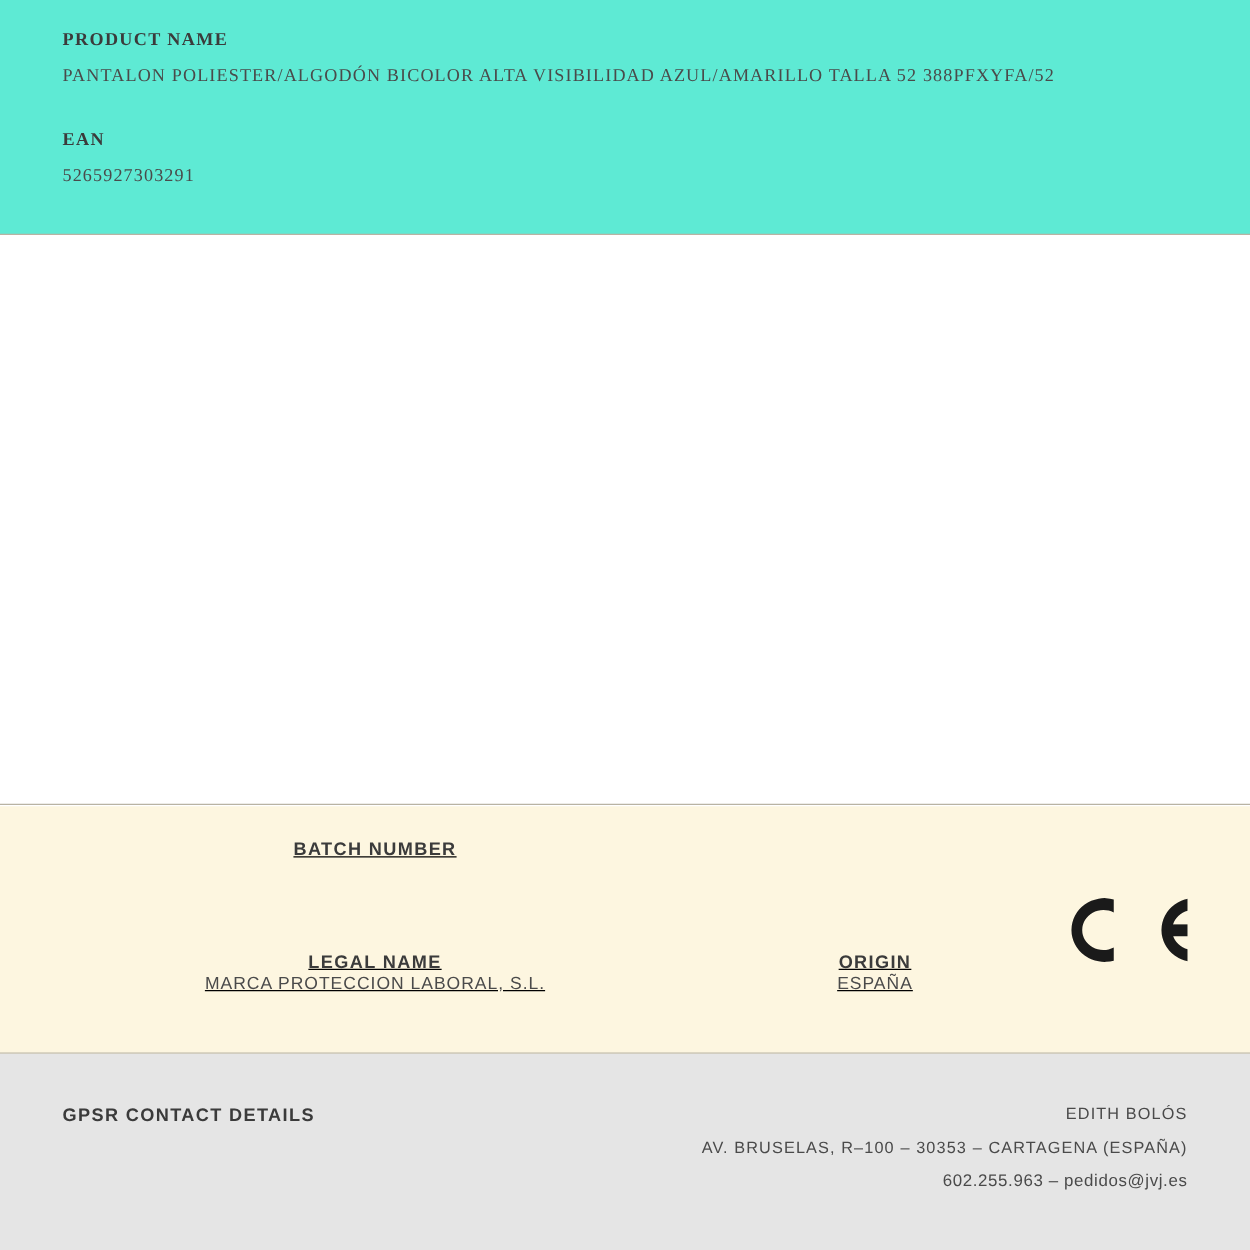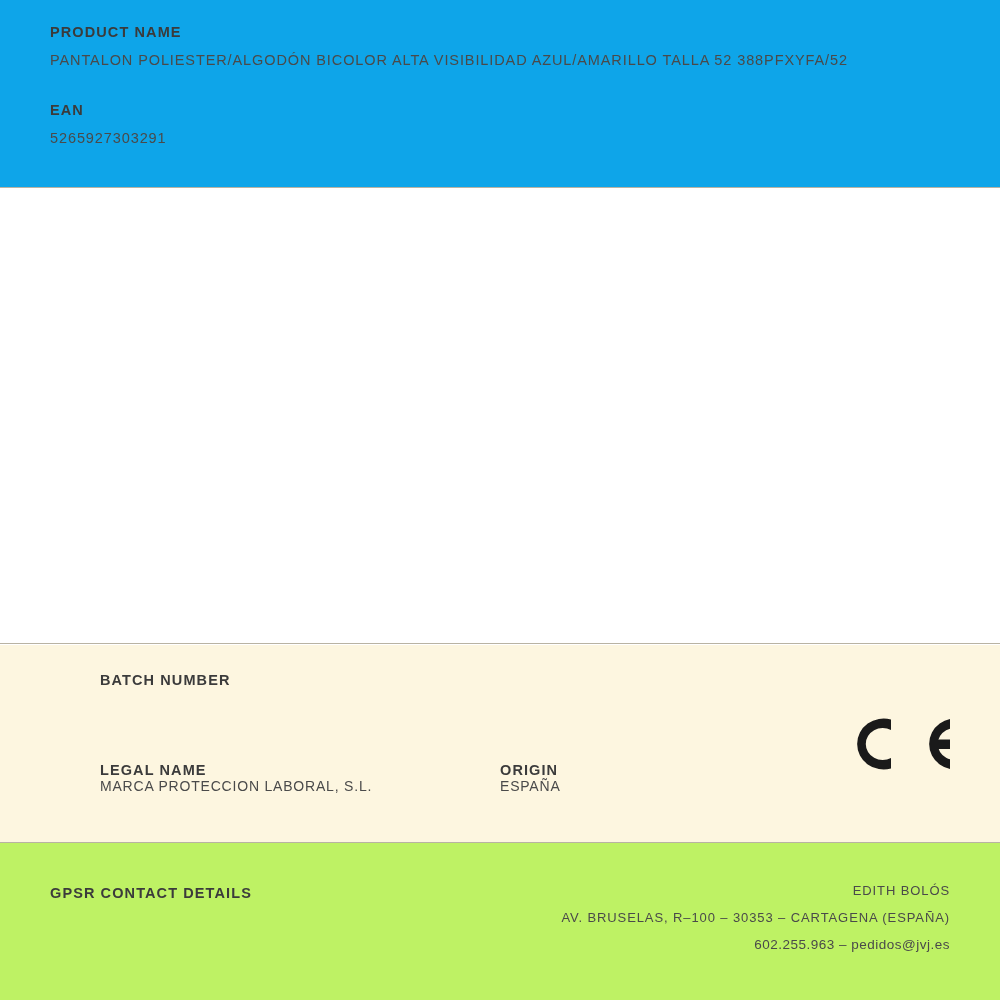--- a/index.html
+++ b/index.html
@@ -18,22 +18,23 @@
     overflow: hidden;
     background: #ffffff;
   }
 
   
   .header {
     position: absolute;
     left: 0; top: 0;
     width: 1000px;
     height: 188px;
-    background: #0ea5e9;
+    background: #5eead4;
     border-bottom: 1px solid #b9b3a3;
+    font-family: Liberation Serif, serif;
   }
   .header-inner {
     padding: 24px 50px 0 50px;
   }
   .field-label {
     font-size: 14.5px;
     letter-spacing: 1.1px;
     color: #3b3b3b;
     font-weight: bold;
     text-transform: uppercase;
@@ -68,21 +69,22 @@
   }
   .detail-row {
     position: absolute;
     width: 1000px;
     display: flex;
   }
   .row-a { top: 27px; }
   .row-b { top: 117px; }
   .col {
     flex: 0 0 400px;
-    text-align: left;
+    text-align: center;
+    text-decoration: underline;
   }
   .col-left { margin-left: 100px; }
   .dlabel {
     font-size: 14.5px;
     letter-spacing: 1.1px;
     color: #3b3b3b;
     font-weight: bold;
     text-transform: uppercase;
   }
   .dvalue {
@@ -102,21 +104,21 @@
     height: 62px;
   }
   .ce-mark svg { display: block; }
 
   
   .footer {
     position: absolute;
     left: 0; top: 843px;
     width: 1000px;
     height: 157px;
-    background: #bef264;
+    background: #e5e5e5;
   }
   .footer-label {
     position: absolute;
     left: 50px;
     top: 42px;
     font-size: 14.5px;
     letter-spacing: 1.1px;
     color: #3b3b3b;
     font-weight: bold;
     text-transform: uppercase;

